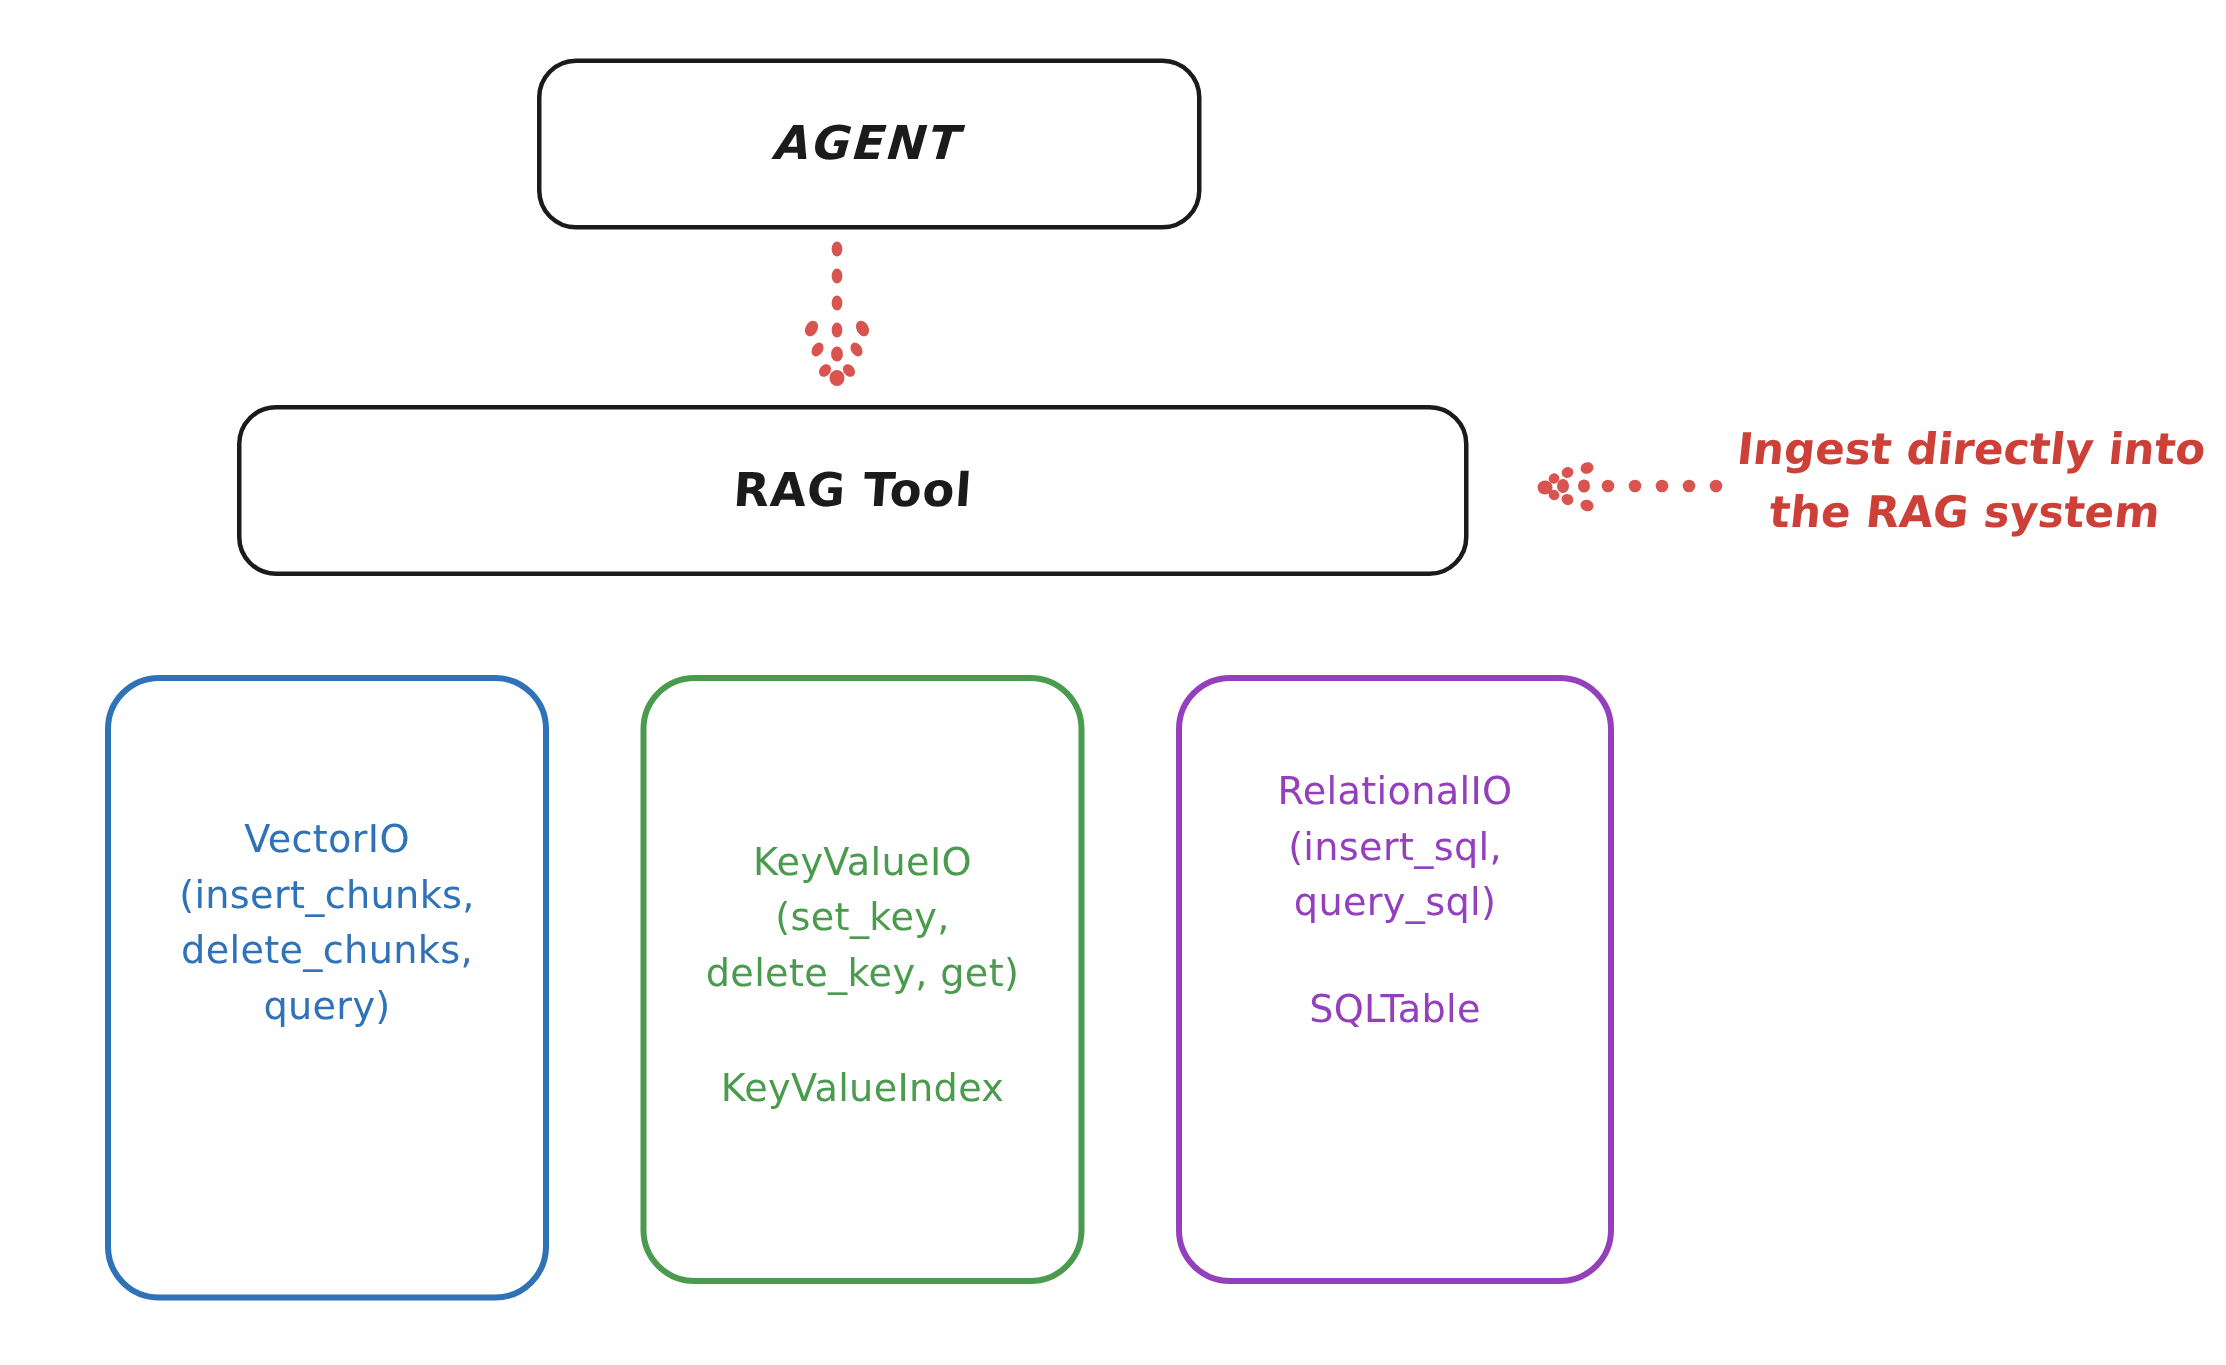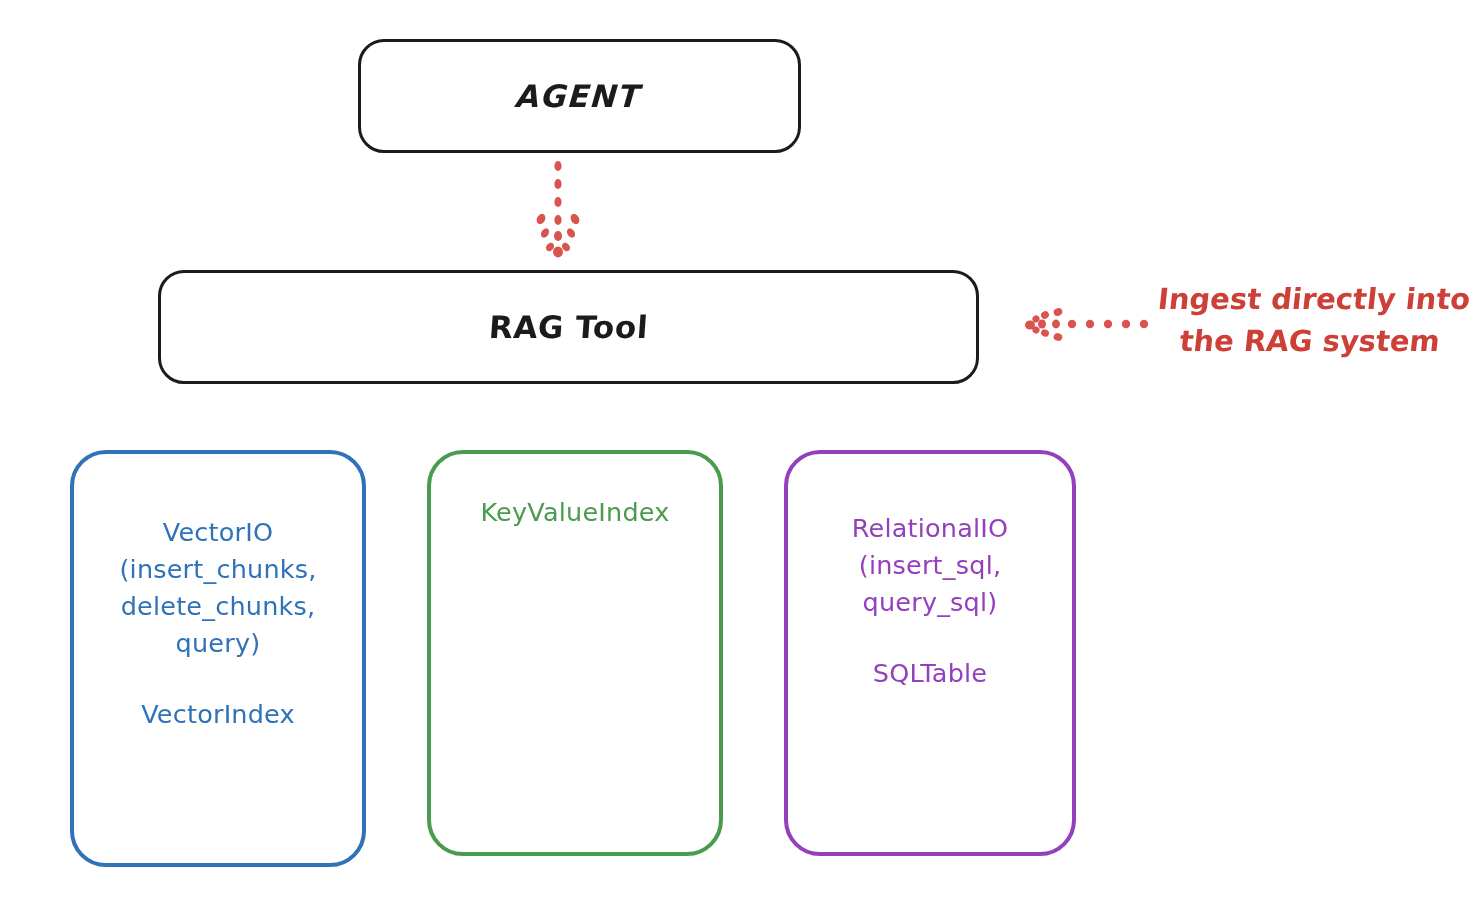--- a/index.html
+++ b/index.html
@@ -110,21 +110,21 @@
     line-height: 37px;
     font-weight: 500;
     letter-spacing: 0.2px;
     white-space: pre-line;
   }
 
   .provider-vector .provider-text { color: #3072b8; }
   .provider-keyvalue .provider-text { color: #4a9b4e; margin-top: 40px; }
   .provider-relational .provider-text { color: #9440bd; }
 
-  .provider-api { margin-top: 60px; }
+  .provider-api { margin-top: 88px; }
   .provider-keyvalue .provider-api { margin-top: 103px; }
   .provider-relational .provider-api { margin-top: 56px; }
 
   .provider-index { margin-top: 34px; }
 
   
   .arrow-down {
     position: absolute;
     left: 513px;
     top: 160px;
@@ -205,24 +205,26 @@
   </svg>
 
   <div class="annotation">Ingest directly into
 the RAG system</div>
 
   <div class="provider provider-vector">
     <div class="provider-text provider-api">VectorIO
 (insert_chunks,
 delete_chunks,
 query)</div>
-    <div class="provider-text provider-index">VectorIndex</div>
   </div>
 
   <div class="provider provider-keyvalue">
+    <div class="provider-text provider-api">KeyValueIO
+(set_key,
+delete_key, get)</div>
     <div class="provider-text provider-index">KeyValueIndex</div>
   </div>
 
   <div class="provider provider-relational">
     <div class="provider-text provider-api">RelationalIO
 (insert_sql,
 query_sql)</div>
     <div class="provider-text provider-index">SQLTable</div>
   </div>
 

